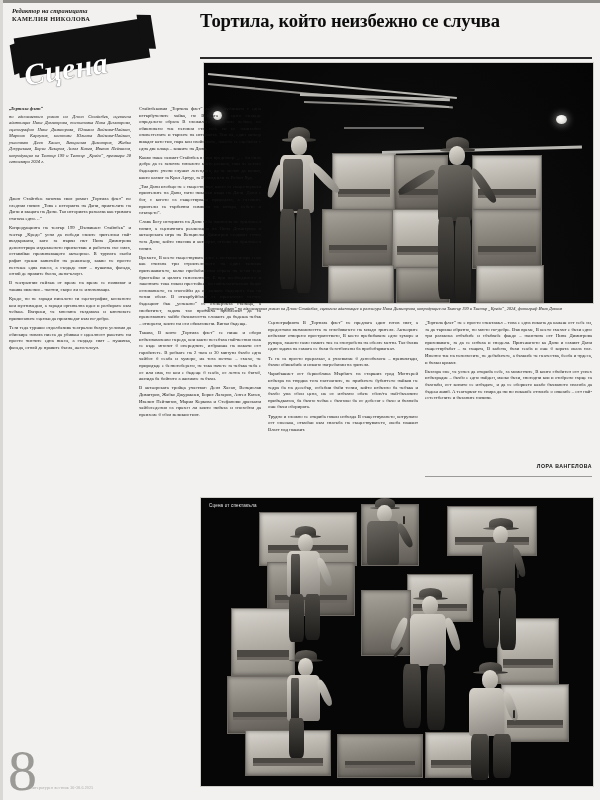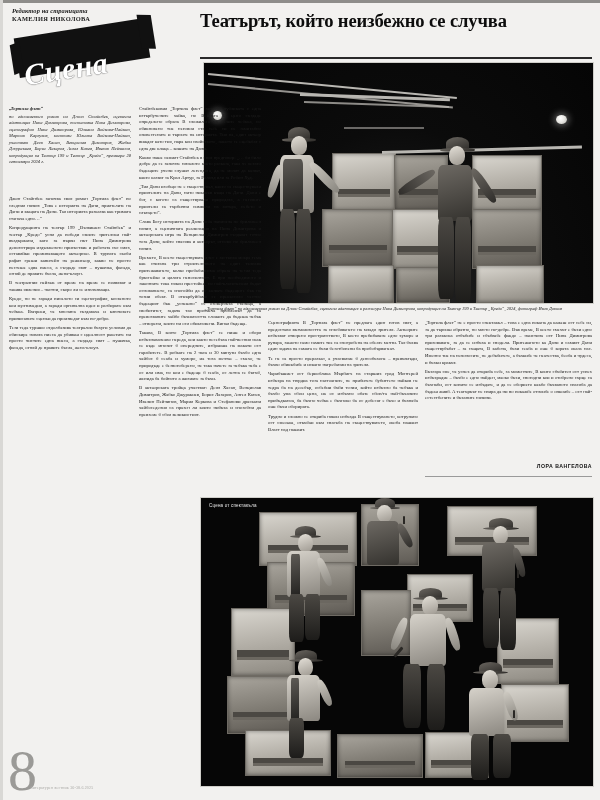--- a/index.html
+++ b/index.html
@@ -197,21 +197,21 @@
     <div>Редактор на страницата</div>
     <div class="name">КАМЕЛИЯ НИКОЛОВА</div>
   </div>
 
   <div class="logo-wrap">
     <div class="logo-badge"></div>
     <div class="logo-text">Сцена</div>
   </div>
 
   <div class="headline">
-    <div>Театърът, който неизбежно се случва</div>
+    <div>Тортила, който неизбежно се случва</div>
   </div>
   <div class="hl-rule"></div>
 
   <div class="photo1">
     <div class="stage"></div>
 
     <div class="truss" style="left:4px;top:10px;width:250px;height:2px;transform:rotate(5.5deg);"></div>
     <div class="truss" style="left:4px;top:20px;width:246px;height:1.5px;transform:rotate(5.5deg);opacity:.8;"></div>
     <div class="truss" style="left:96px;top:30px;width:150px;height:3px;transform:rotate(2deg);"></div>
     <div class="truss" style="left:100px;top:38px;width:145px;height:2px;transform:rotate(2deg);opacity:.75;"></div>

